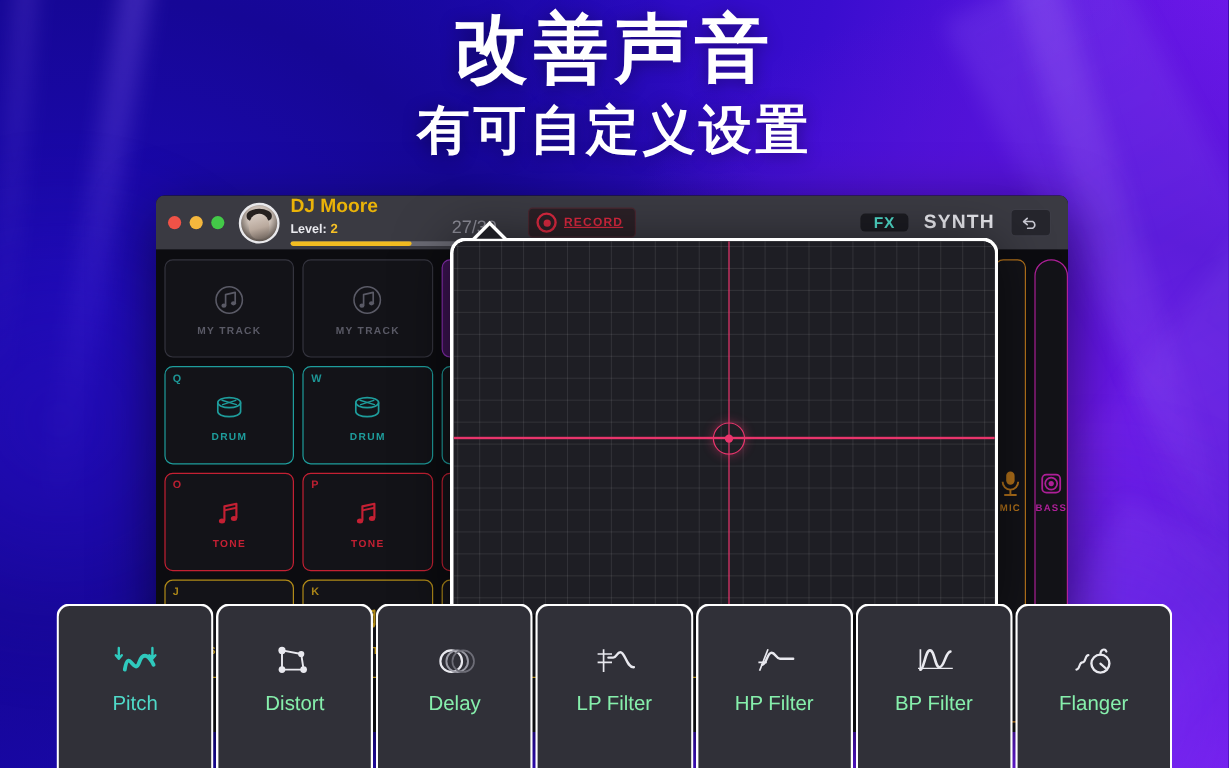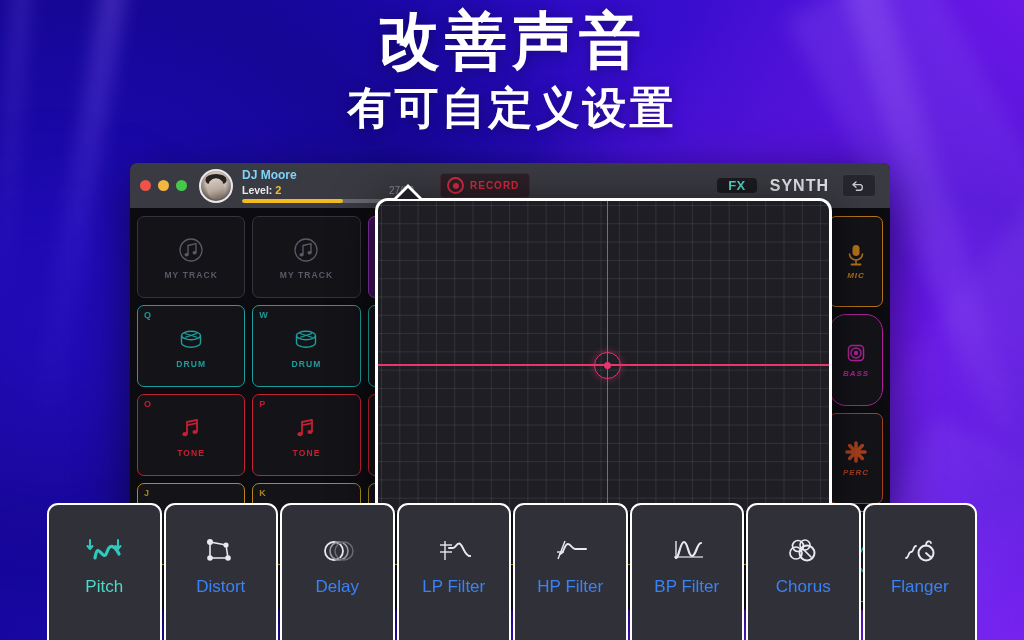--- a/index.html
+++ b/index.html
@@ -106,43 +106,43 @@
     background: linear-gradient(165deg, #ddd1c8 0%, #b9a99d 55%, #6b6059 100%);
   }
   .avatar .hair {
     position: absolute; left: 50%; top: 12%;
     width: 21px; height: 11px; transform: translateX(-50%);
     border-radius: 50% 50% 38% 38%;
     background: #26211f;
   }
 
   .userblock { margin-left: 9px; width: 172px; }
-  .username { color: #7dd3fc; font-size: 12px; font-weight: 700; line-height: 13px; }
+  .username { color: #eab308; font-size: 16px; font-weight: 700; line-height: 13px; }
   .levelrow { display: flex; align-items: baseline; margin-top: 2px; }
   .level-label { color: #e9e9ee; font-size: 10.5px; font-weight: 700; }
   .level-val { color: #f6c026; font-size: 11px; font-weight: 700; margin-left: 3px; }
-  .level-count { color: #8d8d98; font-size: 10px; font-weight: 400; margin-left: auto; }
+  .level-count { color: #8d8d98; font-size: 15px; font-weight: 400; margin-left: auto; }
   .levelbar {
     margin-top: 3px; height: 4px; border-radius: 2px;
     background: #6a6a74; overflow: hidden;
   }
   .levelbar > i { display: block; height: 100%; width: 59%; background: #f2bc21; border-radius: 2px; }
 
   .record-btn {
     margin-left: 26px;
     display: flex; align-items: center; gap: 6px;
     background: #2b2026; border: 1px solid #4a2730;
     padding: 3px 10px 3px 6px; border-radius: 4px;
   }
   .rec-dot {
     width: 13px; height: 13px; border-radius: 50%;
     border: 2px solid #d8283f; display: flex; align-items: center; justify-content: center;
   }
   .rec-dot > i { width: 6px; height: 6px; border-radius: 50%; background: #d8283f; display: block; }
-  .rec-label { color: #d8283f; font-size: 10px; font-weight: 700; letter-spacing: 1px; }
+  .rec-label { color: #d8283f; font-size: 10px; font-weight: 700; letter-spacing: 1px; text-decoration: underline; }
 
   .tb-right { margin-left: auto; display: flex; align-items: center; gap: 9px; padding-right: 4px; }
   .fx-btn {
     background: #1b1b21; border-radius: 4px;
     padding: 0 11px; color: #4fd9c8; font-size: 13px; font-weight: 700; letter-spacing: .5px;
   }
   .auto-btn { color: #e6e6ec; font-size: 16px; font-weight: 700; letter-spacing: 1px; padding: 0 4px; }
   .undo-btn {
     background: #26262d; border: 1px solid #3d3d46; border-radius: 4px;
     width: 32px; height: 21px; display: flex; align-items: center; justify-content: center;
@@ -178,21 +178,21 @@
   }
   .pad .glyph { width: 30px; height: 30px; }
   .pad .plabel { font-size: 8.5px; font-weight: 700; letter-spacing: 1.1px; }
 
   .pad.track  { border-color: #34343e; color: #5a5a66; }
   .pad.track.purple { border-color: #8b2fb5; color: #cf7ae8; background: #3c1352; }
   .pad.drum   { border-color: #1e9d9c; color: #1e9d9c; }
   .pad.tone   { border-color: #c42033; color: #c42033; }
   .pad.gold   { border-color: #b08a18; color: #b08a18; }
 
-  .side-col { width: 54px; display: flex; flex-direction: column; gap: 7px; font-style: italic; }
+  .side-col { width: 54px; display: flex; flex-direction: row; gap: 7px; }
   .side-pad {
     flex: 1; border-radius: 7px; border: 1.5px solid; background: #131318;
     display: flex; flex-direction: column; align-items: center; justify-content: center; gap: 4px;
   }
   .side-pad .glyph { width: 24px; height: 24px; }
   .side-pad .plabel { font-size: 8px; font-weight: 700; letter-spacing: 1px; }
   .side-pad.mic  { border-color: #b5731a; color: #b5731a; }
   .side-pad.bass { border-color: #b0209a; color: #b0209a; border-radius: 17px; }
   .side-pad.perc { border-color: #a5401e; color: #a5401e; }
   .side-pad.vox  { border-color: #1e9d9c; color: #1e9d9c; }
@@ -264,21 +264,21 @@
     border: 2px solid #ffffff;
     border-bottom: none;
     border-radius: 11px 11px 0 0;
     display: flex; flex-direction: column;
     align-items: center; justify-content: center;
     gap: 9px;
     padding-bottom: 14px;
     box-sizing: border-box;
   }
   .fx-card .fx-icon { width: 44px; height: 34px; display: block; }
-  .fx-card .fx-label { font-size: 17px; font-weight: 400; color: #3b82f6; }
+  .fx-card .fx-label { font-size: 17px; font-weight: 400; color: #86efac; }
   .fx-card.active .fx-label { color: #4fd9c8; }
 </style>
 </head>
 <body>
 
 <div id="stage">
 
   <div class="bg-base"></div>
   <div class="ray r1"></div>
   <div class="ray r2"></div>
@@ -678,30 +678,20 @@
       <div class="fx-card">
         <svg class="fx-icon" viewBox="0 0 44 34">
           <path d="M11 7 V25" stroke="#e9e9ef" stroke-width="1.4"></path>
           <path d="M9 23 H38" stroke="#e9e9ef" stroke-width="1.2"></path>
           <path d="M11 24 C14 24 15 8 19 8 C23 8 23 22 27 22 C31 22 32 9 36 9" fill="none" stroke="#e9e9ef" stroke-width="2.2" stroke-linecap="round"></path>
         </svg>
         <span class="fx-label">BP Filter</span>
       </div>
       <div class="fx-card">
         <svg class="fx-icon" viewBox="0 0 44 34">
-          <circle cx="17" cy="12" r="5.5" fill="none" stroke="#e9e9ef" stroke-width="1.7"></circle>
-          <circle cx="24" cy="11" r="5" fill="none" stroke="#e9e9ef" stroke-width="1.6"></circle>
-          <circle cx="15" cy="19" r="6" fill="none" stroke="#e9e9ef" stroke-width="1.7"></circle>
-          <circle cx="26" cy="19" r="7.5" fill="none" stroke="#e9e9ef" stroke-width="2"></circle>
-          <path d="M21 14 L30 23" stroke="#e9e9ef" stroke-width="1.7" stroke-linecap="round"></path>
-        </svg>
-        <span class="fx-label">Chorus</span>
-      </div>
-      <div class="fx-card">
-        <svg class="fx-icon" viewBox="0 0 44 34">
           <path d="M8 24 C11 24 10 18 13 18 C16 18 15 12 18 12" fill="none" stroke="#e9e9ef" stroke-width="1.8" stroke-linecap="round"></path>
           <circle cx="28" cy="19" r="7.5" fill="none" stroke="#e9e9ef" stroke-width="2"></circle>
           <path d="M28 19 L32.5 23" stroke="#e9e9ef" stroke-width="1.8" stroke-linecap="round"></path>
           <path d="M28 11.5 C28 7 32 6 33 9" fill="none" stroke="#e9e9ef" stroke-width="1.8" stroke-linecap="round"></path>
         </svg>
         <span class="fx-label">Flanger</span>
       </div>
     </div>
 
 </div>

